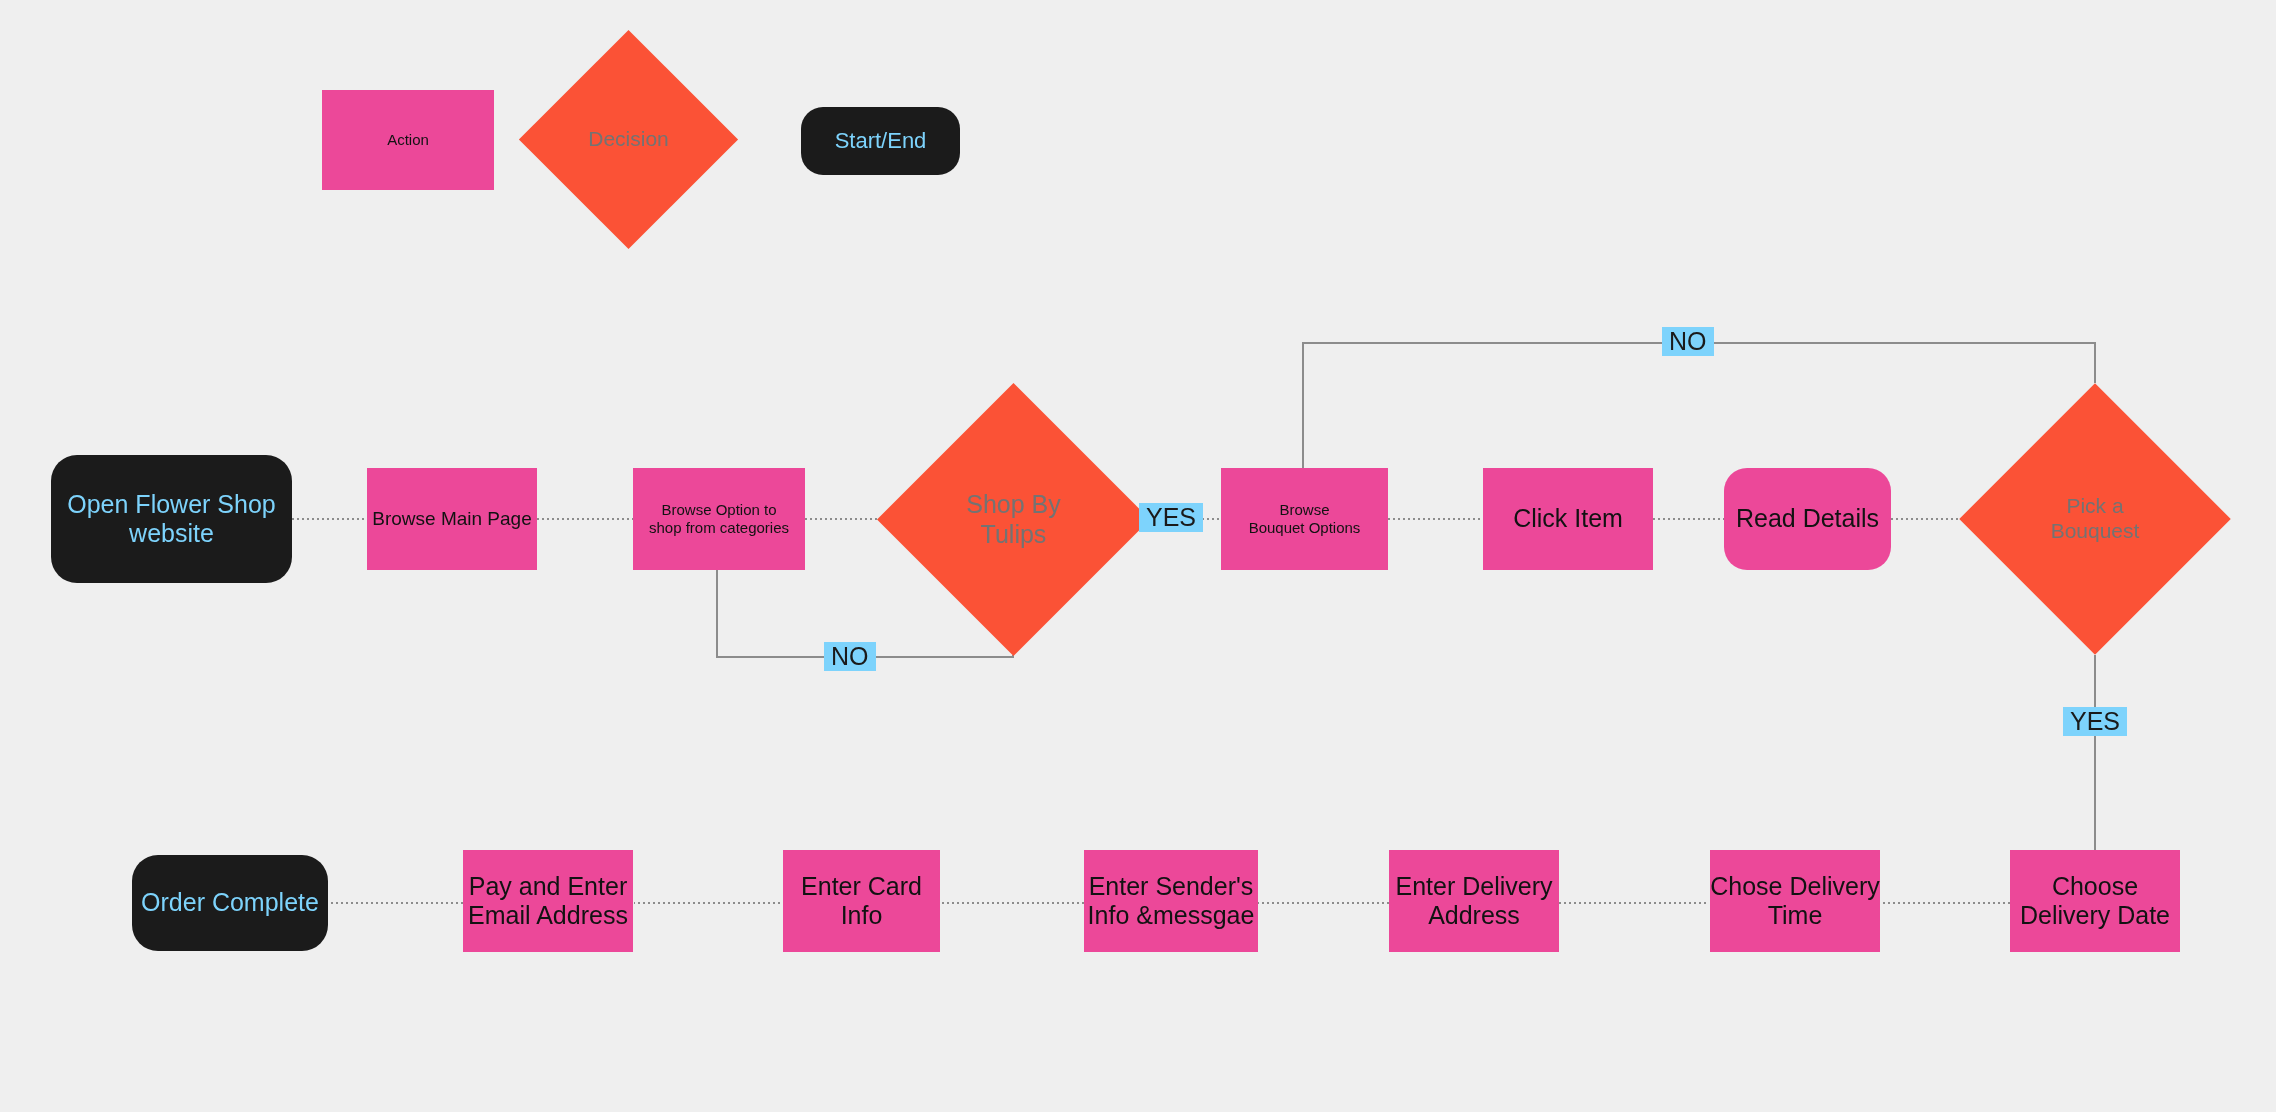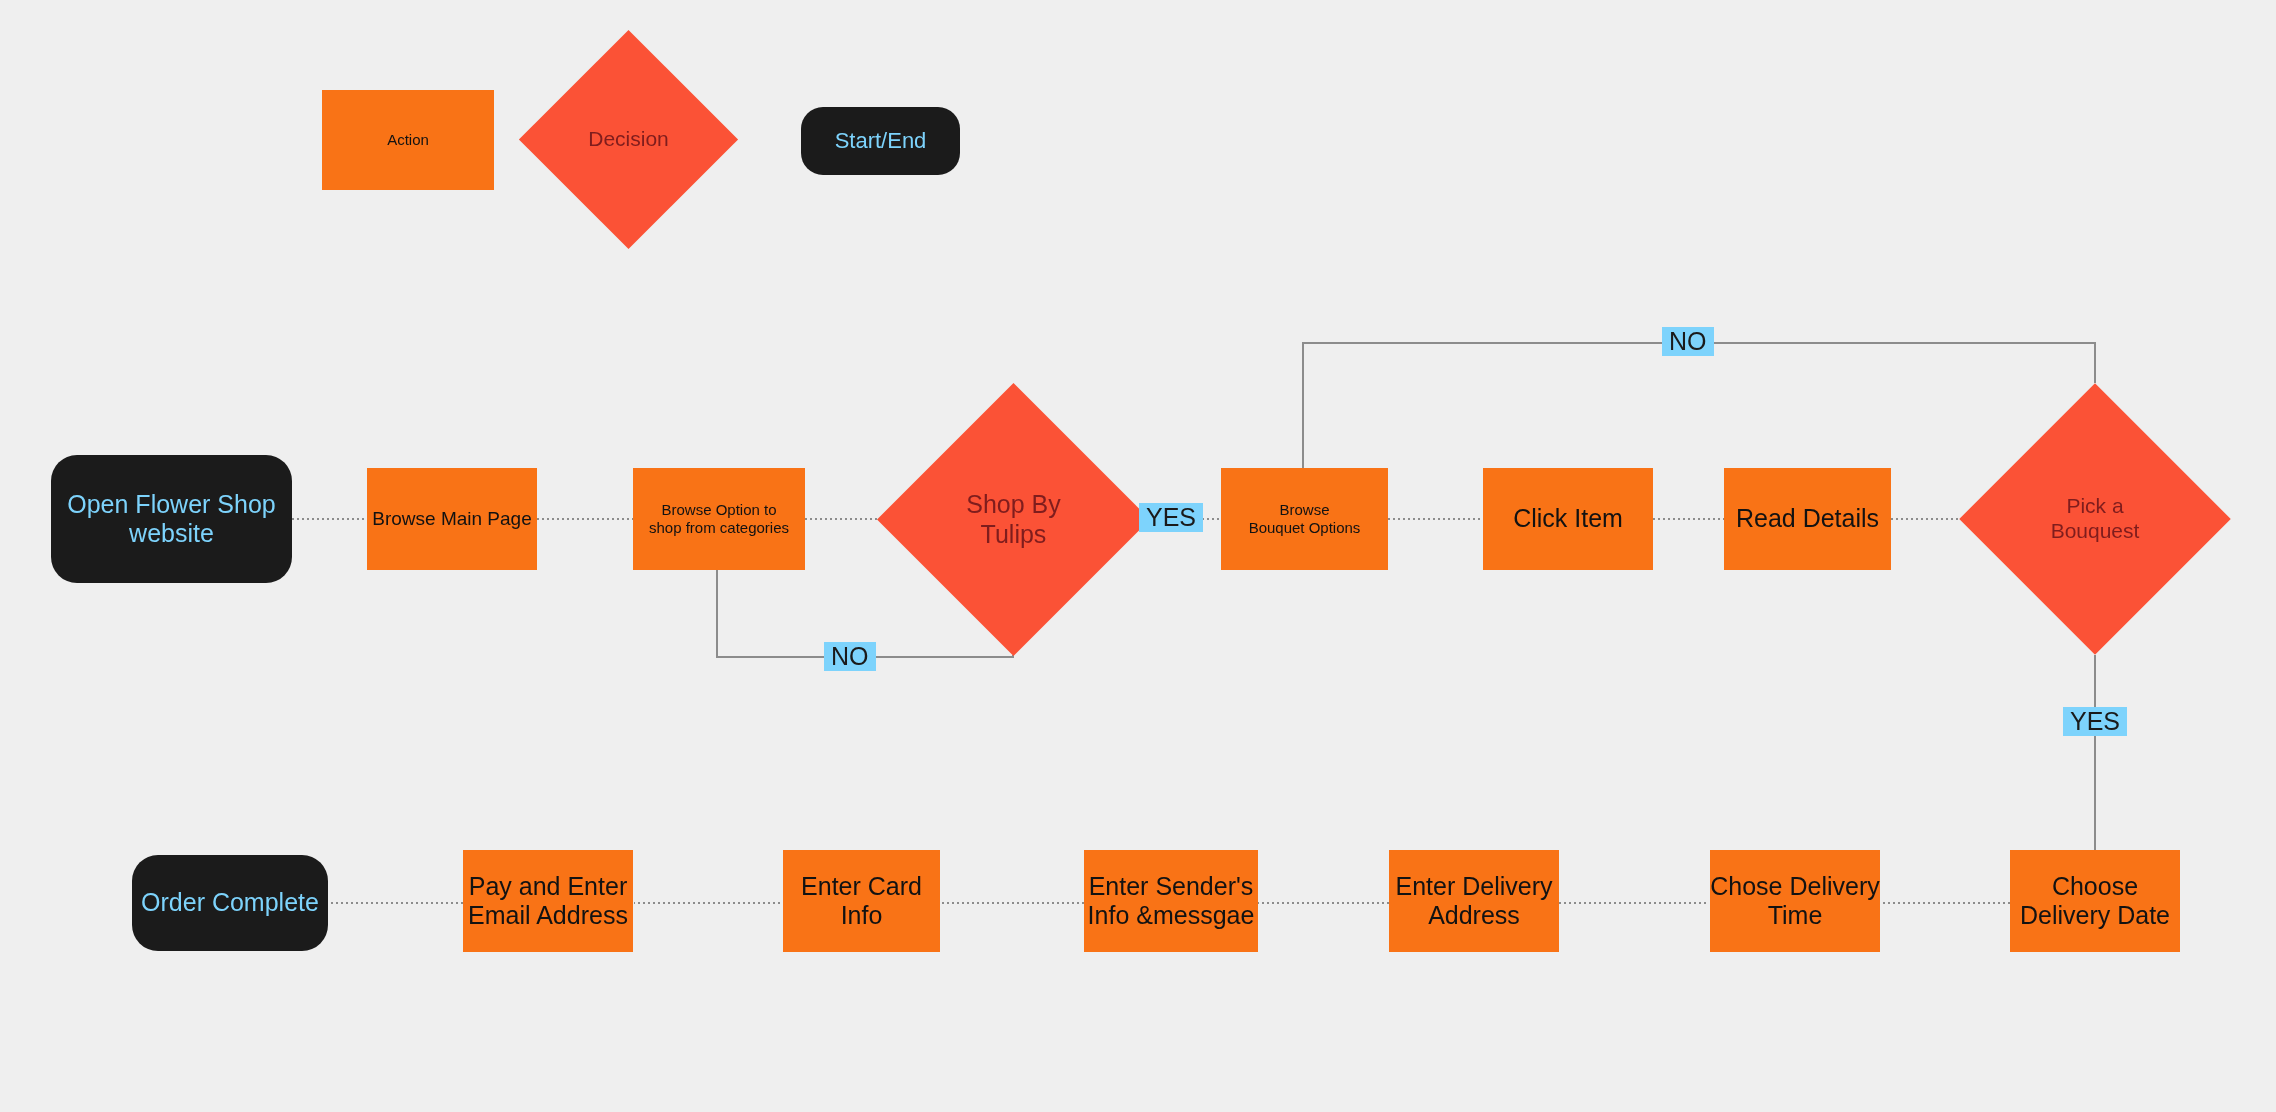--- a/index.html
+++ b/index.html
@@ -31,42 +31,42 @@
     text-align: center;
     box-sizing: border-box;
     z-index: 2;
   }
   .node .label {
     display: block;
     line-height: 1.18;
     white-space: pre-line;
   }
   .action {
-    background: #f97316;
+    background: #ec4899;
     color: #121212;
     font-size: 25px;
   }
   .action.small {
     font-size: 19px;
   }
   .action.tiny {
     font-size: 15px;
   }
   .terminal {
     background: #1b1b1b;
     color: #7dd3fc;
     border-radius: 26px;
     font-size: 25px;
   }
   .terminal.legend-term {
     font-size: 22px;
     border-radius: 22px;
   }
   .decision {
-    color: #7f1d1d;
+    color: #737373;
     font-size: 25px;
   }
   .decision .diamond-bg {
     position: absolute;
     left: 0;
     top: 0;
     width: 100%;
     height: 100%;
     background: #FB5236;
     transform: rotate(45deg);
@@ -161,21 +161,21 @@
 
   <div class="node action tiny" style="left:1221px; top:468px; width:167px; height:102px;">
     <span class="label">Browse
 Bouquet Options</span>
   </div>
 
   <div class="node action" style="left:1483px; top:468px; width:170px; height:102px;">
     <span class="label">Click Item</span>
   </div>
 
-  <div class="node action" style="left:1724px; top:468px; width:167px; height:102px;">
+  <div class="node action" style="left:1724px; top:468px; width:167px; height:102px;border-radius:23px;">
     <span class="label">Read Details</span>
   </div>
 
   <div class="node decision small" style="left:1999px; top:423px; width:192px; height:192px;">
     <span class="diamond-bg"></span>
     <span class="label">Pick a
 Bouquest</span>
   </div>
 
   <div class="edge-label" style="left:1139px; top:503px;">YES</div>

